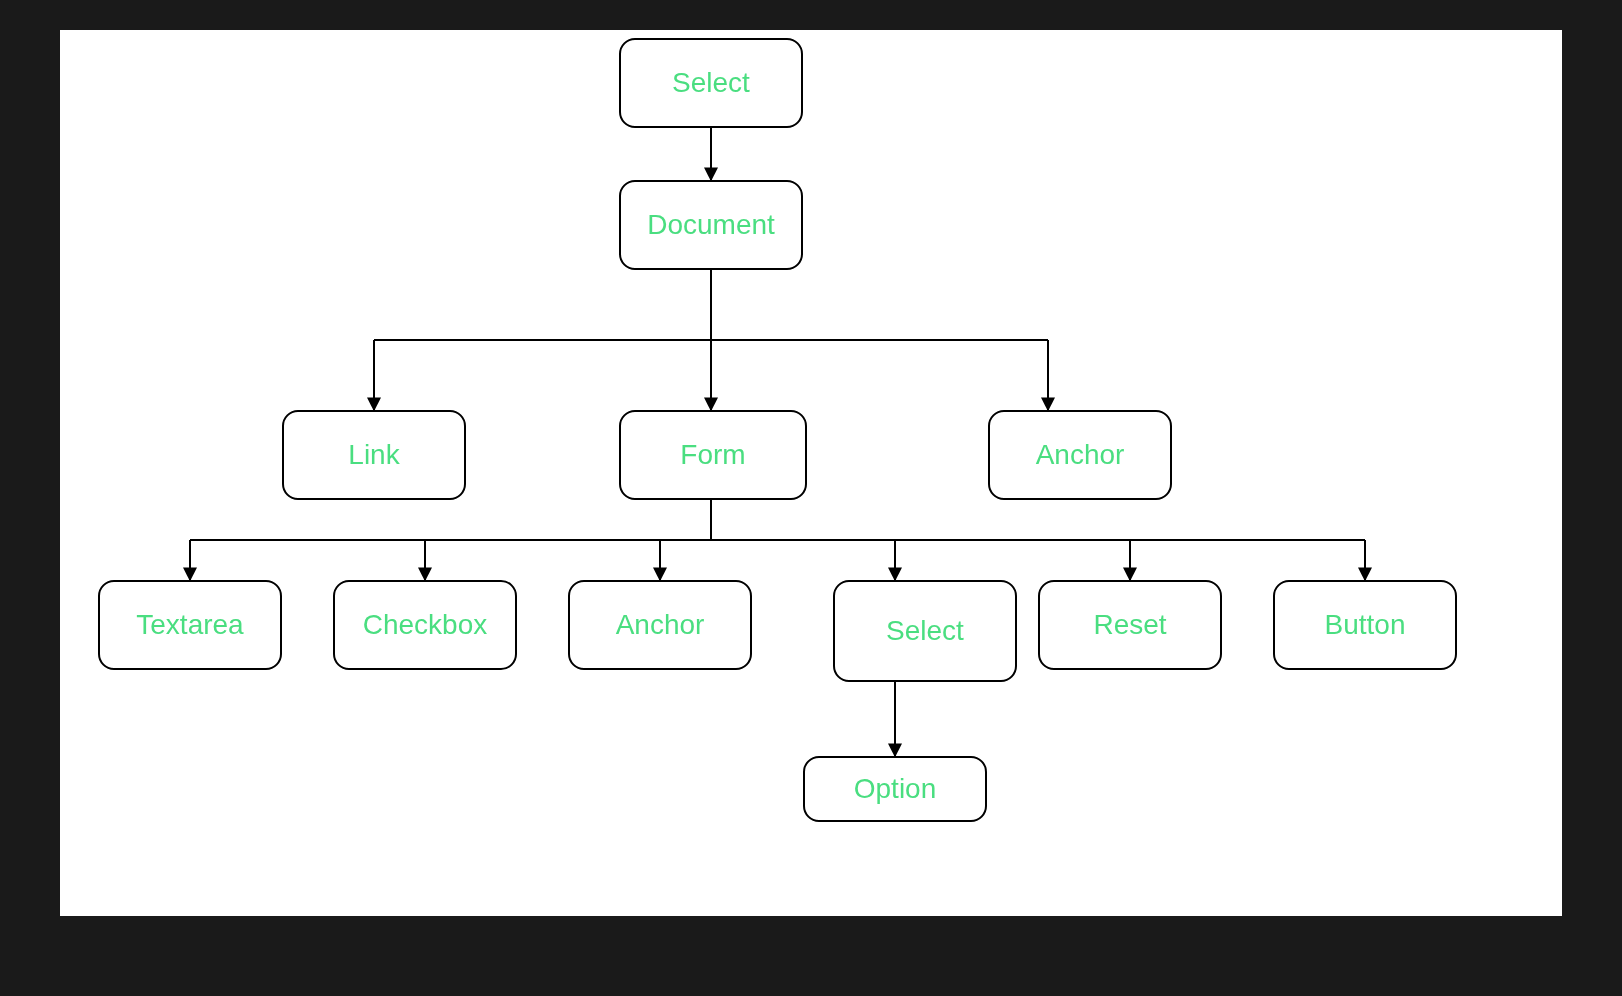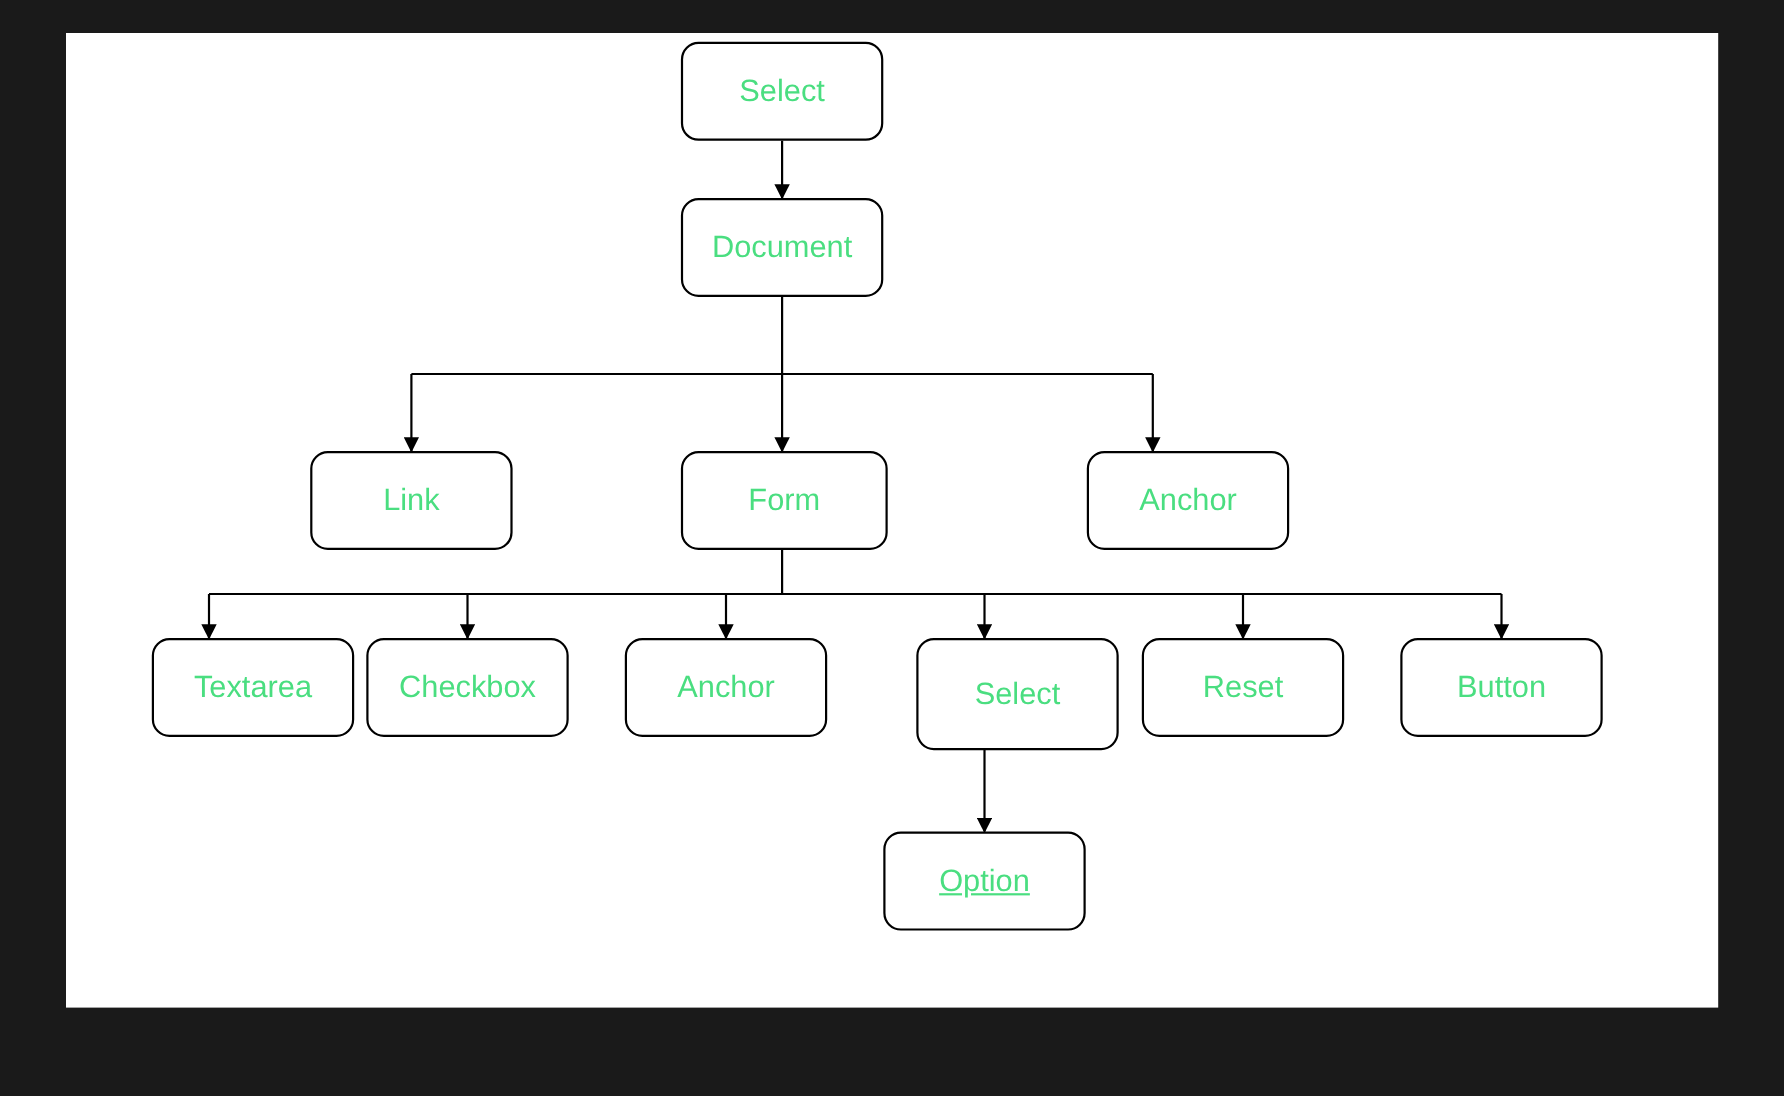--- a/index.html
+++ b/index.html
@@ -85,36 +85,36 @@
       </div>
     <div class="node" id="node-document" style="left: 559px; top: 150px; width: 184px; height: 90px;">
         <span>Document</span>
       </div>
     <div class="node" id="node-form" style="left: 559px; top: 380px; width: 188px; height: 90px;">
         <span>Form</span>
       </div>
     <div class="node" id="node-anchor" style="left: 896px; top: 380px; width: 184px; height: 90px; margin-left: 32px;">
         <span>Anchor</span>
       </div>
-    <div class="node" id="node-textarea" style="left: 38px; top: 550px; width: 184px; height: 90px; margin-left: 40px;">
+    <div class="node" id="node-textarea" style="left: 38px; top: 550px; width: 184px; height: 90px;">
         <span>Textarea</span>
       </div>
     <div class="node" id="node-checkbox" style="left: 273px; top: 550px; width: 184px; height: 90px;">
         <span>Checkbox</span>
       </div>
     <div class="node" id="node-radio" style="left: 508px; top: 550px; width: 184px; height: 90px;">
         <span>Anchor</span>
       </div>
     <div class="node" id="node-select" style="left: 743px; top: 550px; width: 184px; height: 102px; margin-left: 30px;">
         <span>Select</span>
       </div>
     <div class="node" id="node-button" style="left: 1213px; top: 550px; width: 184px; height: 90px;">
         <span>Button</span>
       </div>
     <div class="node" id="node-reset" style="left: 978px; top: 550px; width: 184px; height: 90px;">
         <span>Reset</span>
       </div>
-    <div class="node" id="node-option" style="left: 743px; top: 726px; width: 184px; height: 90px; text-decoration: underline;">
+    <div class="node" id="node-option" style="left: 743px; top: 726px; width: 184px; height: 66px;">
         <span>Option</span>
       </div>
 
   </div>
 </div>
 
 </body></html>

